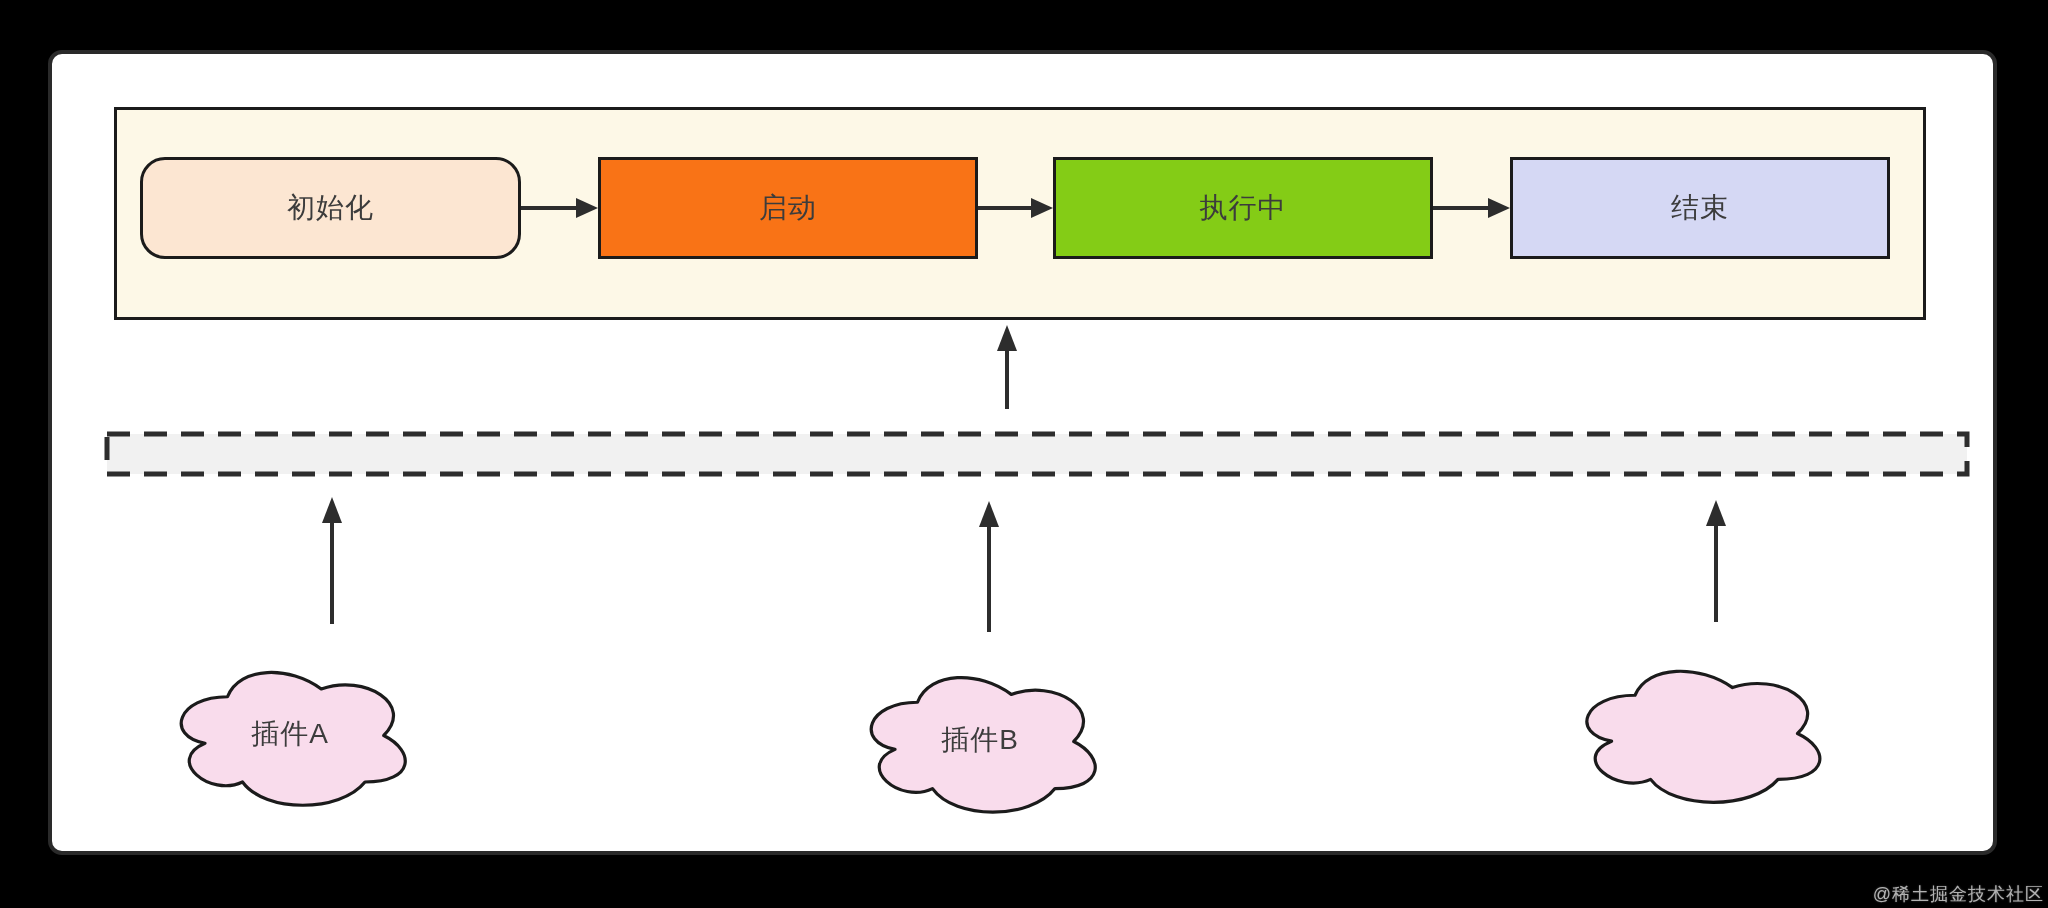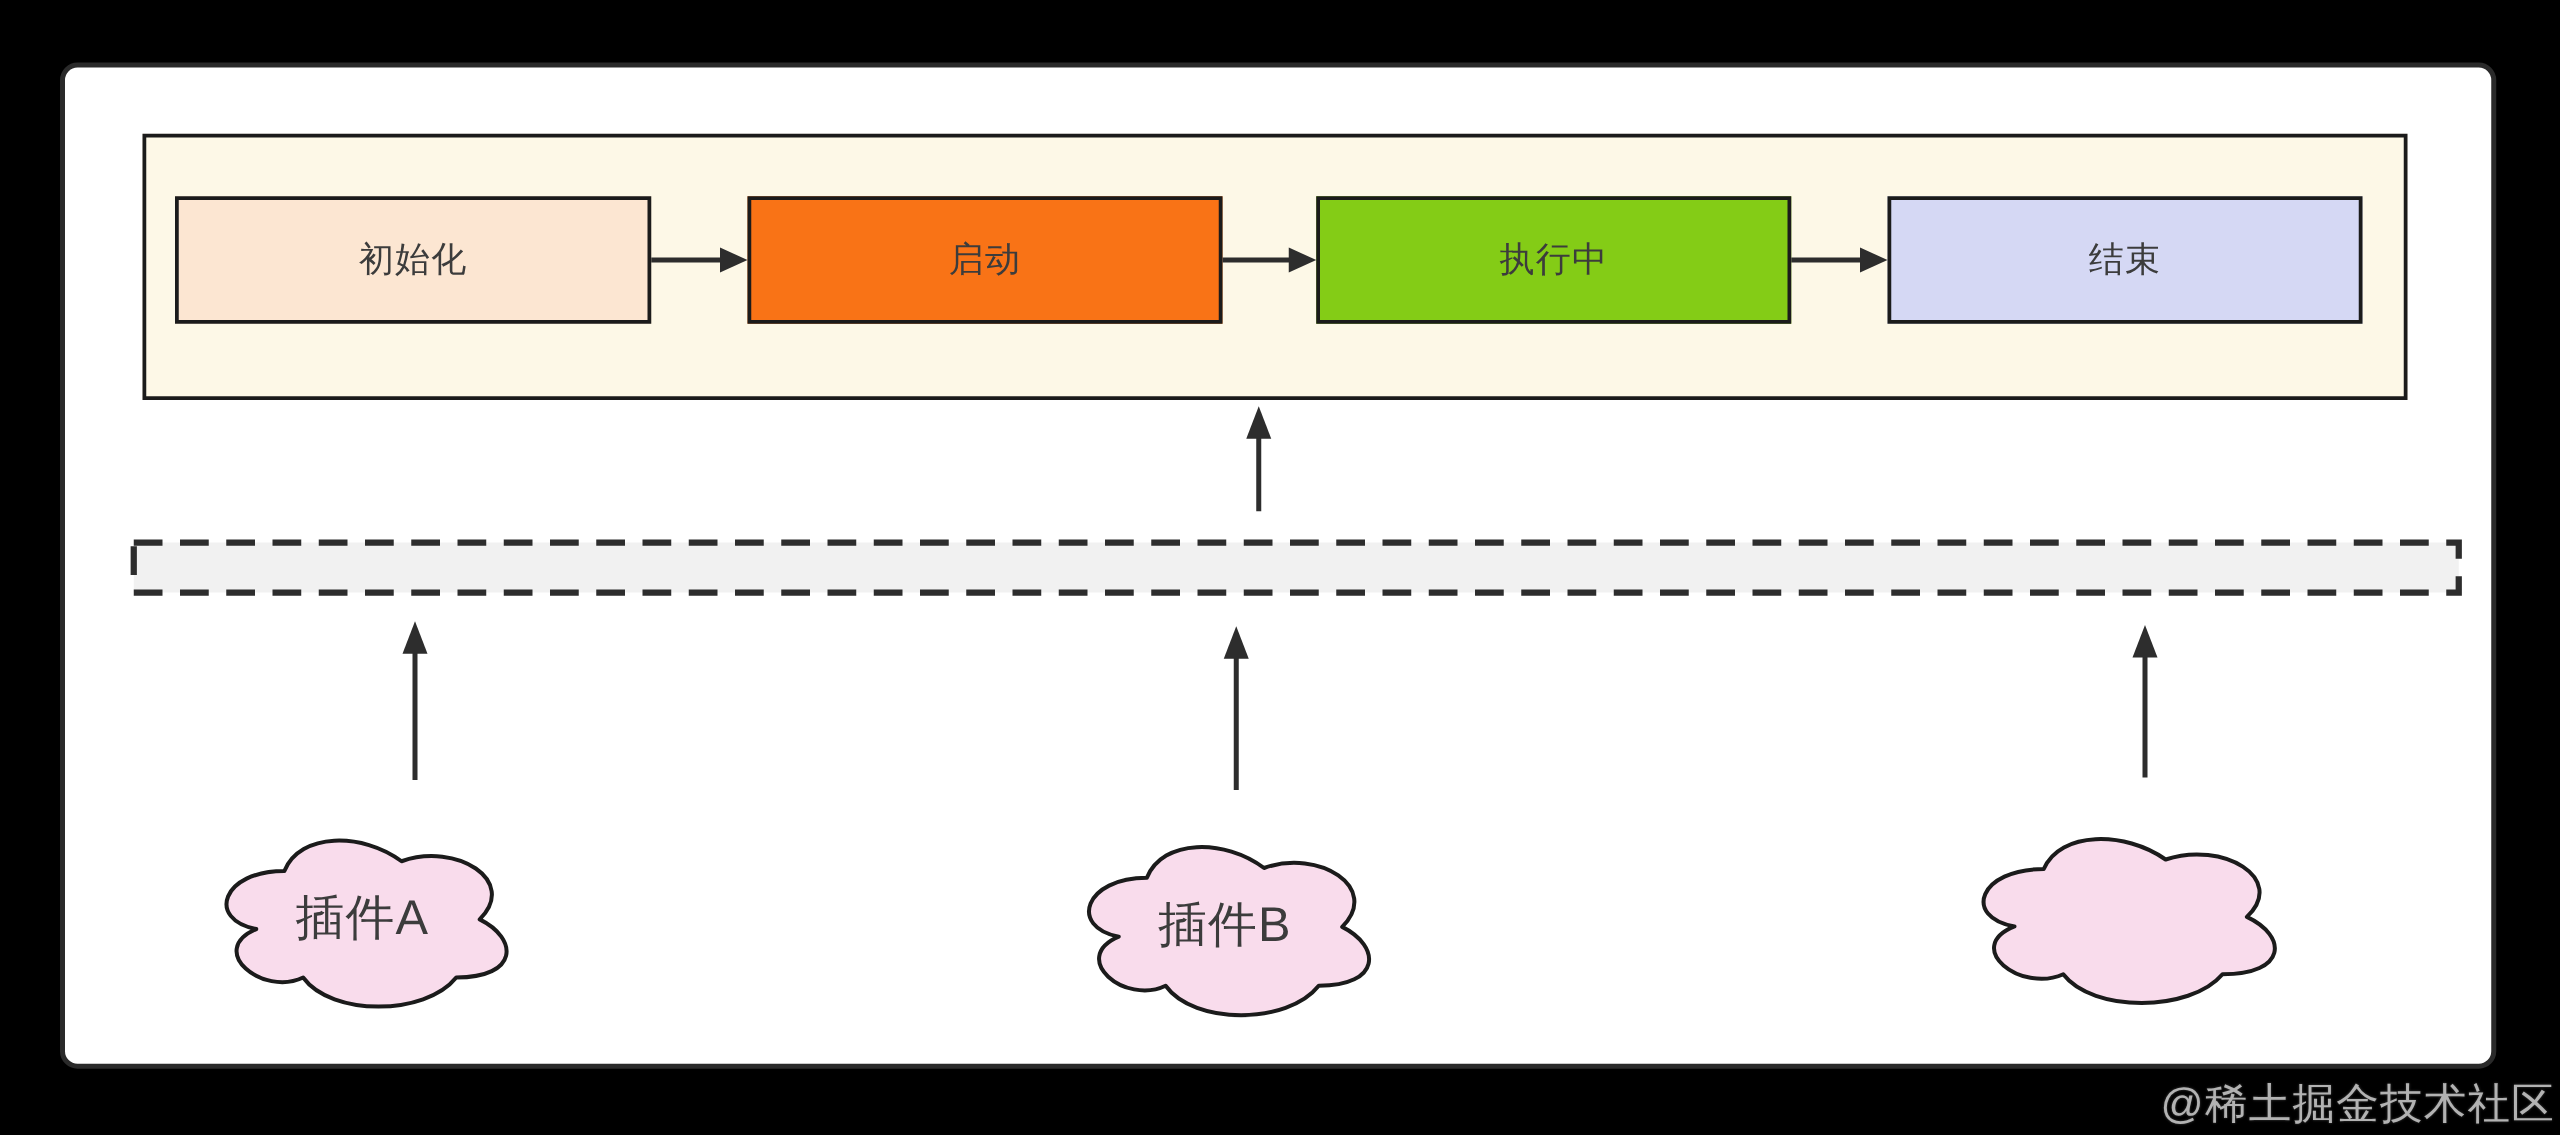--- a/index.html
+++ b/index.html
@@ -33,21 +33,21 @@
 
   
   .stage-box {
     position: absolute;
     top: 157px; height: 96px;
     border: 3px solid #1b1b1b;
     display: flex; align-items: center; justify-content: center;
     font-size: 28px; color: #3c3c3c;
     letter-spacing: 1px;
   }
-  .stage-box.s1 { left: 140px;  width: 375px; }
+  .stage-box.s1 { left: 140px;  width: 375px; border-radius: 25px; }
   .stage-box.s2 { left: 598px;  width: 374px; }
   .stage-box.s3 { left: 1053px; width: 374px; }
   .stage-box.s4 { left: 1510px; width: 374px; }
 
   
   .arrow-right {
     position: absolute; top: 198px; height: 20px;
   }
   .arrow-right::before {
     content: ""; position: absolute;
@@ -88,32 +88,32 @@
   .bus { position: absolute; left: 104px; top: 431px; width: 1866px; height: 46px; }
   .bus svg { display: block; width: 100%; height: 100%; }
 
   
   .cloud { position: absolute; }
   .cloud svg { display: block; width: 100%; height: 100%; overflow: visible; }
   .cloud .cloud-label {
     position: absolute; left: 0; right: 0; top: 50%;
     transform: translateY(-54%);
     text-align: center;
-    font-size: 39px; color: #3c3c3c;
+    font-size: 28px; color: #3c3c3c;
     letter-spacing: 1px;
   }
   .cloud.ca { left: 165px;  top: 658px; width: 250px; height: 155px; }
   .cloud.cb { left: 855px;  top: 663px; width: 250px; height: 157px; }
   .cloud.cc { left: 1570px; top: 657px; width: 260px; height: 153px; }
 
   
   .watermark {
     position: absolute;
     right: 4px; bottom: 2px;
-    font-size: 34px;
+    font-size: 18px;
     color: #b2b2b2;
     letter-spacing: 1px;
     text-shadow: 0 0 2px #4a4a4a;
   }
 </style>
 </head>
 <body>
 
 <div class="stage-area">
 

